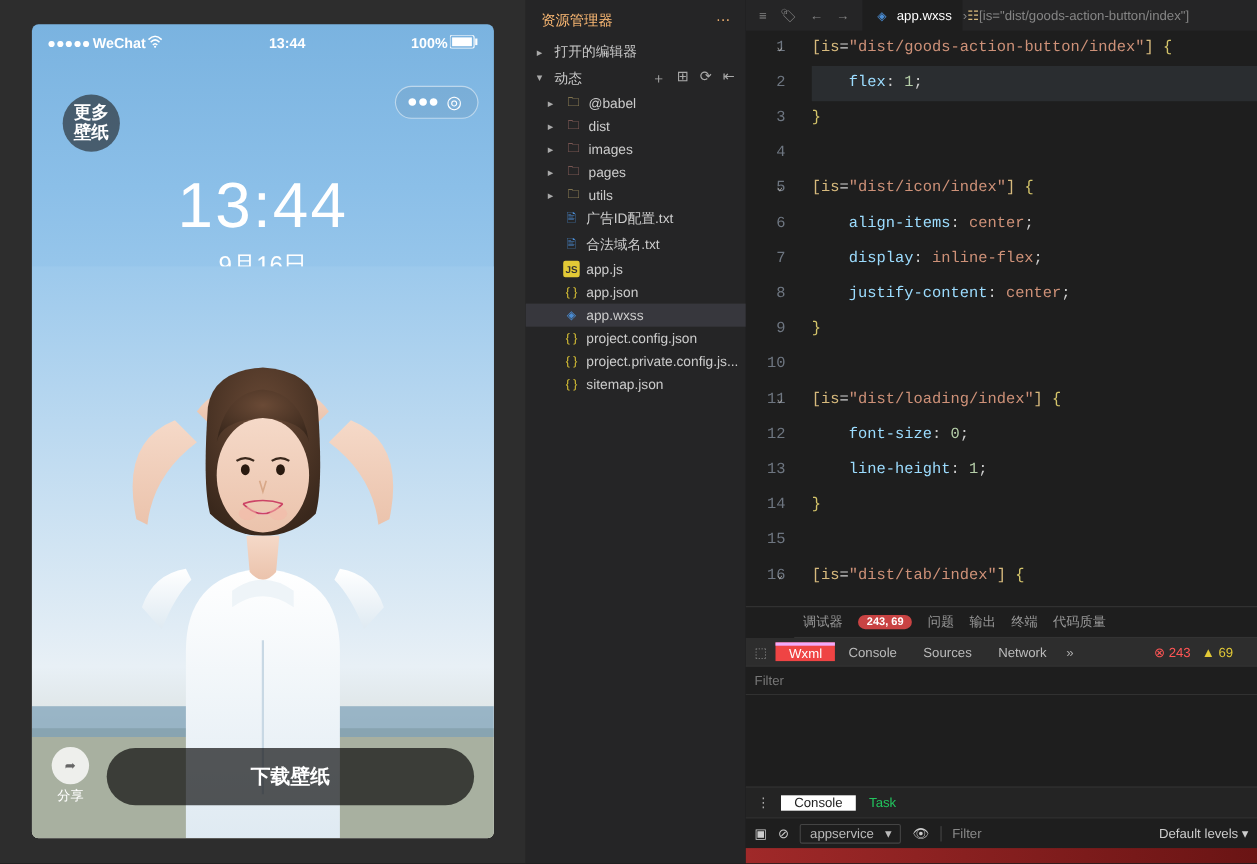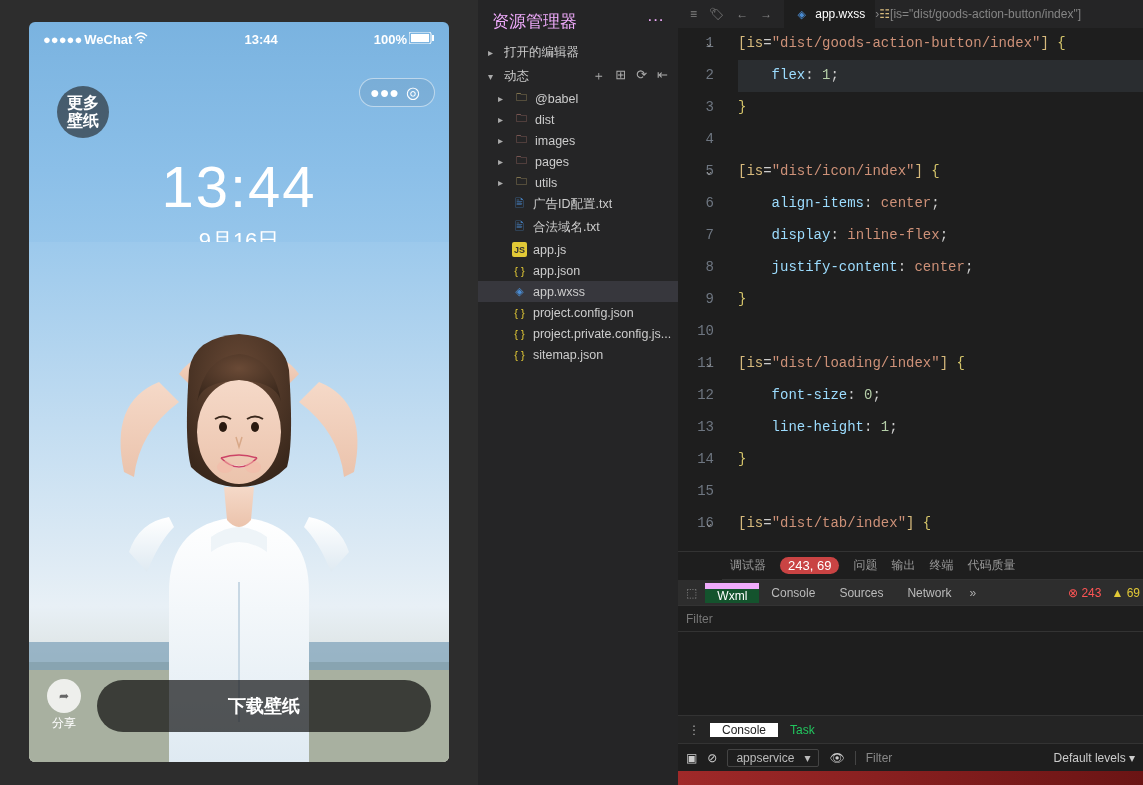--- a/index.html
+++ b/index.html
@@ -15,21 +15,21 @@
 .clock-time { font-size: 58px; font-weight: 300; letter-spacing: 2px; }
 .clock-date { font-size: 22px; margin-top: 6px; }
 .photo-area { position: absolute; bottom: 0; left: 0; right: 0; height: 520px; display: flex; align-items: flex-end; justify-content: center; }
 .figure-svg { width: 100%; height: 100%; }
 .bottom-bar { position: absolute; bottom: 30px; left: 0; right: 0; display: flex; align-items: center; padding: 0 18px; gap: 16px; }
 .share-col { display: flex; flex-direction: column; align-items: center; font-size: 12px; }
 .share-circle { width: 34px; height: 34px; border-radius: 50%; background: rgba(255,255,255,.8); display: flex; align-items: center; justify-content: center; color: #666; margin-bottom: 2px; }
 .dl-btn { flex: 1; background: rgba(0,0,0,.65); border-radius: 28px; padding: 14px 0; text-align: center; font-size: 18px; font-weight: 600; }
 
 .explorer { width: 200px; background: #252526; height: 785px; display: flex; flex-direction: column; font-size: 12.5px; }
-.exp-header { display: flex; justify-content: space-between; padding: 10px 14px 8px; font-size: 17px; color: #f0abfc; }
+.exp-header { display: flex; justify-content: space-between; padding: 10px 14px 8px; font-size: 13px; color: #fdba74; }
 .tree-row { display: flex; align-items: center; padding: 3px 0 3px 10px; cursor: default; gap: 6px; color: #ccc; }
 .tree-row.active { background: #37373d; }
 .chev { font-size: 10px; width: 10px; display: inline-block; color: #aaa; }
 .ficon { width: 15px; height: 15px; display: inline-flex; align-items: center; justify-content: center; font-size: 11px; }
 .fld { color: #d0b872; }
 .fld-r { color: #c5837b; }
 .js-i { background: #e2c936; color: #333; border-radius: 2px; font-size: 9px; font-weight: 700; padding: 0 2px; }
 .json-i { color: #e2c936; }
 .wxss-i { color: #4a8cd3; }
 .section-toolbar { display: flex; gap: 10px; font-size: 13px; color: #aaa; margin-left: auto; padding-right: 10px; }
@@ -54,27 +54,27 @@
 .c-br { color: #d4c46a; }
 .c-prop { color: #9cdcfe; }
 .c-val { color: #ce9178; }
 .c-num { color: #b5cea8; }
 .c-punc { color: #ccc; }
 
 .debug-panel { height: 234px; background: #1e1e1e; border-top: 1px solid #333; display: flex; flex-direction: column; font-size: 12px; }
 .dbg-top { display: flex; align-items: center; height: 28px; border-bottom: 1px solid #333; padding: 0 8px; gap: 14px; margin-left: 44px; }
 .dbg-top .dbg-tab { color: #999; }
 .dbg-badges { display: flex; gap: 0; }
-.badge-pill { border-radius: 10px; padding: 1px 8px; font-size: 13px; font-weight: 400; }
+.badge-pill { border-radius: 10px; padding: 1px 8px; font-size: 10px; font-weight: 700; }
 .br { background: #c94343; color: #fff; }
 .dbg-tools { display: flex; align-items: center; height: 26px; background: #2d2d2d; border-bottom: 1px solid #333; }
 .dbg-tools .tool-tab { padding: 0 12px; color: #bbb; }
-.dbg-tools .tool-tab.active { background: #14532d; color: #fff; border-top: 6px solid #f0abfc; }
+.dbg-tools .tool-tab.active { background: #ef4444; color: #fff; border-top: 3px solid #f0abfc; }
 .dbg-tools .more { margin-left: 6px; color: #aaa; }
-.dbg-tools .right { margin-left: auto; display: flex; gap: 10px; padding-right: 3px; align-items: center; text-align: right; }
+.dbg-tools .right { margin-left: auto; display: flex; gap: 10px; padding-right: 22px; align-items: center; text-align: right; }
 .err-badge { color: #f55; }
 .warn-badge { color: #e2c936; }
 .subtabs { display: flex; height: 26px; border-bottom: 1px solid #333; align-items: center; }
 .subtabs .st { padding: 0 12px; color: #aaa; }
 .subtabs .st.active { text-decoration: underline; text-decoration-color: #fff; color: #fff; }
 .filter-row { height: 26px; display: flex; align-items: center; padding: 0 8px; color: #777; border-bottom: 1px solid #333; }
 .blank-area { flex: 1; background: #1e1e1e; }
 .console-bar { display: flex; align-items: center; height: 28px; border-top: 1px solid #333; background: #242424; }
 .console-bar .ct { padding: 0 12px; color: #22c55e; }
 .console-bar .ct.active { background: #fff; color: #222; }

